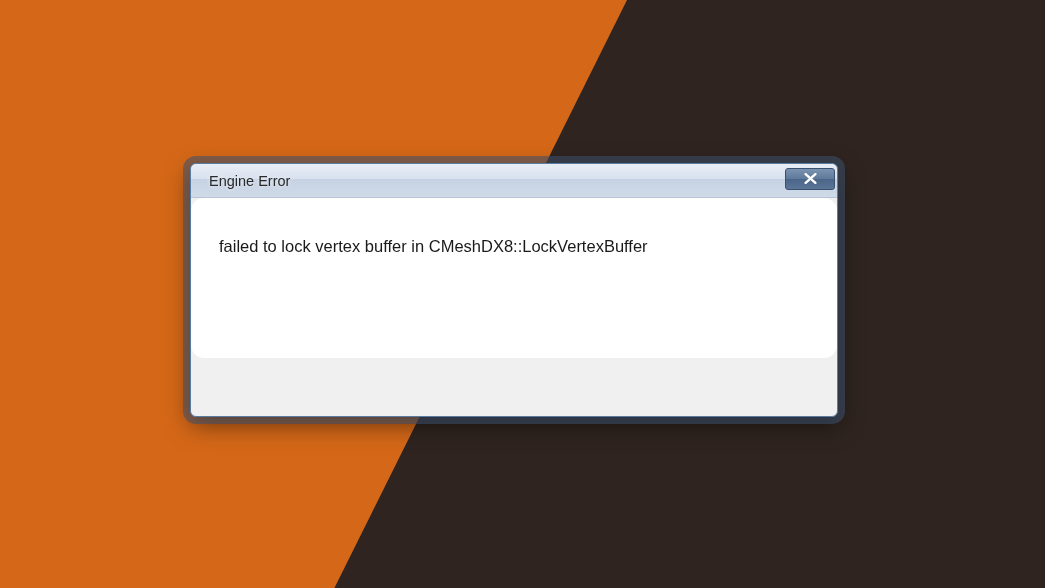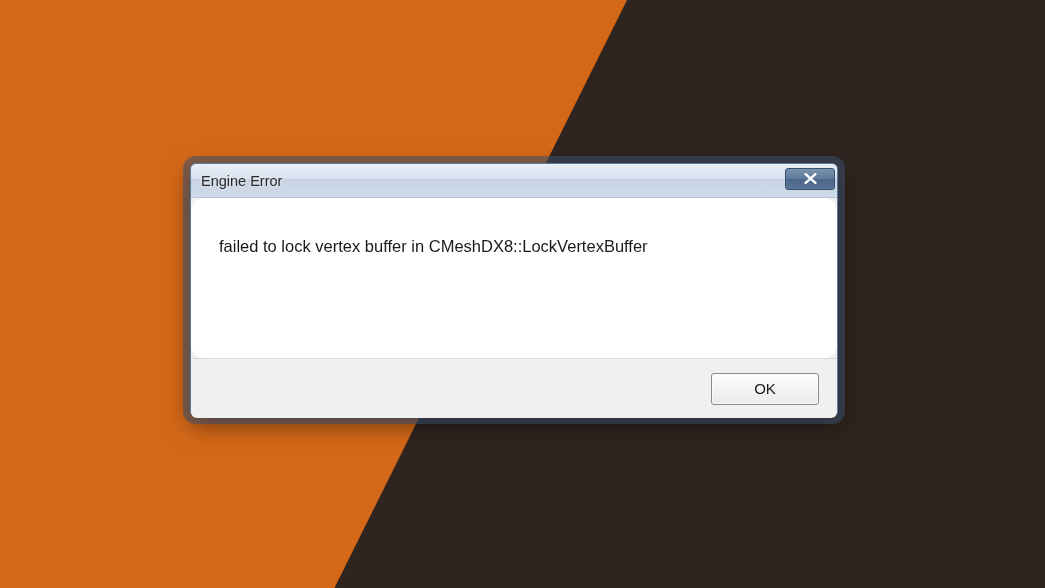--- a/index.html
+++ b/index.html
@@ -51,21 +51,21 @@
       background: linear-gradient(to bottom, 
         #e8eef6 0%, 
         #d8e1ee 45%, 
         #c6d2e3 46%, 
         #d0dbe9 100%);
       border-bottom: 1px solid #b8c4d4;
       border-radius: 6px 6px 0 0;
       display: flex;
       align-items: center;
       justify-content: space-between;
-      padding: 0 2px 0 10px;
+      padding: 0 2px 0 18px;
     }
     
     .title-text {
       color: #2a2a2a;
       font-size: 14.5px;
       text-shadow: 0 0 4px rgba(255,255,255,0.8);
     }
     
     .close-button {
       width: 50px;
@@ -138,16 +138,13 @@
     <span class="title-text">Engine Error</span>
     <div class="close-button">
       <svg viewBox="0 0 12 10">
         <path d="M1.5 1 L10.5 9 M10.5 1 L1.5 9" stroke="#ffffff" stroke-width="2.2" stroke-linecap="round" fill="none"></path>
       </svg>
     </div>
   </div>
   <div class="dialog-body">
     <span class="message-text">failed to lock vertex buffer in CMeshDX8::LockVertexBuffer</span>
   </div>
-  <div class="dialog-footer">
-    <button class="ok-button">OK</button>
-  </div>
 </div>
 
 </body></html>

